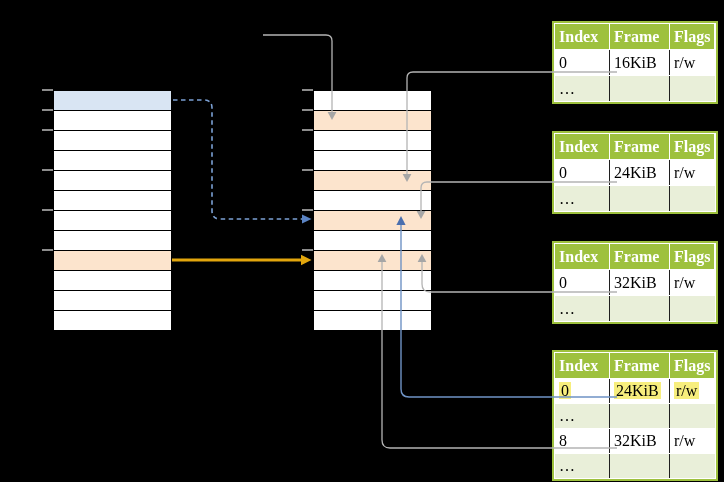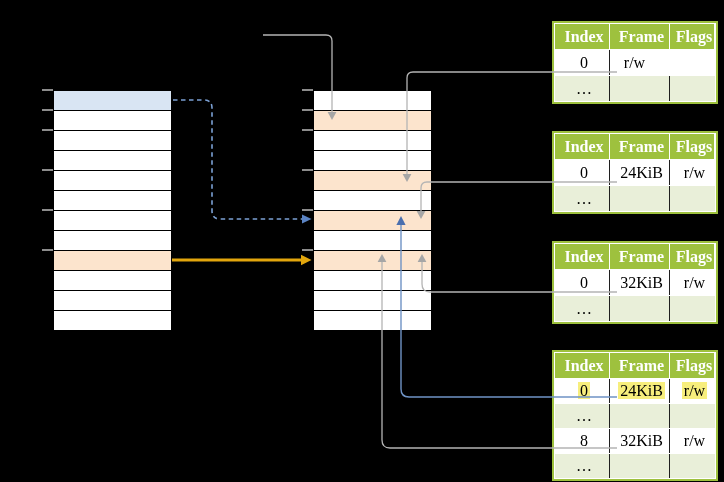--- a/index.html
+++ b/index.html
@@ -11,21 +11,21 @@
            text-align:center;line-height:17px;font-size:15px;}
   
   .stack{position:absolute;width:119px;height:241px;border:1px solid #000;
          box-sizing:border-box;background:#fff;overflow:hidden;}
   .srow{height:20px;box-sizing:border-box;border-bottom:1px solid #000;background:#fff;}
   .srow.blue{background:var(--row-blue);}
   .srow.peach{background:var(--row-peach);}
   .tick{position:absolute;width:11px;height:1.4px;background:#8c8c8c;}
   
   .ptable{position:absolute;left:552px;width:166px;border:2px solid var(--header-green);
-          background:#fff;box-sizing:border-box;padding:1px;text-align:center;}
+          background:#fff;box-sizing:border-box;padding:1px;}
   .trow{display:flex;margin-bottom:1px;}
   .trow:last-child{margin-bottom:0;}
   .trow.head{background:var(--header-green);}
   .trow.head .tcell{color:#fff;font-weight:bold;border-right:1px solid #fff;}
   .trow.dots{background:var(--row-light-green);}
   .tcell{box-sizing:border-box;padding-left:4px;font-size:16px;overflow:hidden;
          white-space:nowrap;border-right:1px solid #1f1f1f;}
   .tcell:last-child{border-right:none;}
   .hl{background:var(--highlight-yellow);padding:0 2px;}
   
@@ -91,20 +91,21 @@
 
   <div id="ptables">
       <div class="ptable" style="top: 21px;">
         <div class="trow head" style="height: 25px; line-height: 25px;">
           <div class="tcell" style="width: 55px;">Index</div>
           <div class="tcell" style="width: 60px;">Frame</div>
           <div class="tcell" style="width: 45px;">Flags</div>
         </div>
         <div class="trow" style="height: 25px; line-height: 25px;">
           <div class="tcell" style="width: 55px;"><span>0</span></div>
+          <div class="tcell" style="width: 60px;"><span>16KiB</span></div>
           <div class="tcell" style="width: 45px;"><span>r/w</span></div>
         </div>
         <div class="trow dots" style="height: 25px; line-height: 25px;">
           <div class="tcell" style="width: 55px;"><span>…</span></div>
           <div class="tcell" style="width: 60px;"><span></span></div>
           <div class="tcell" style="width: 45px;"><span></span></div>
         </div>
       </div>
       <div class="ptable" style="top: 131px;">
         <div class="trow head" style="height: 25px; line-height: 25px;">

